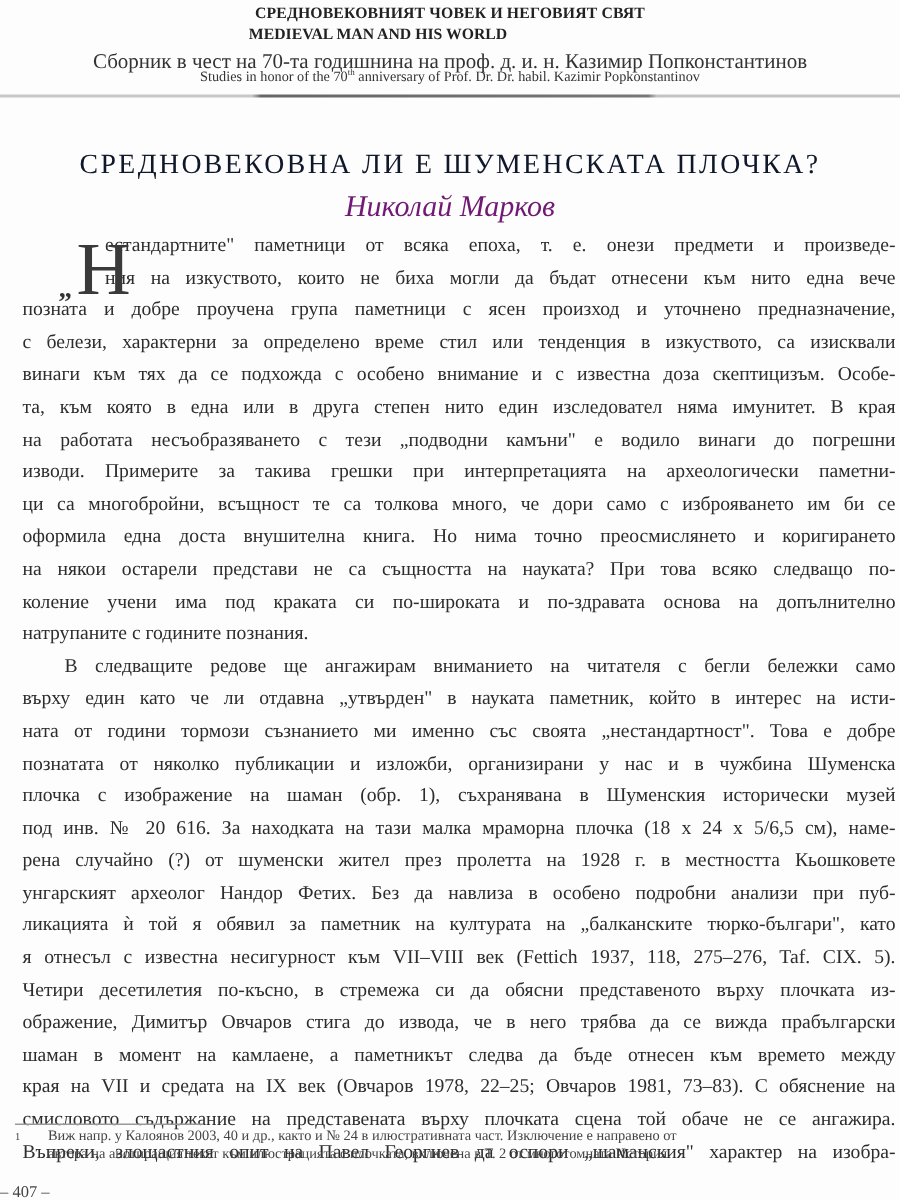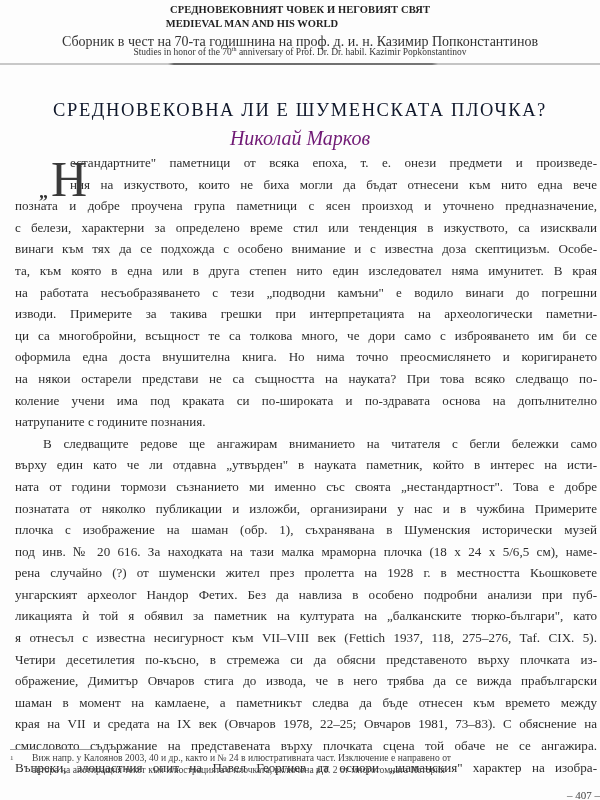--- a/index.html
+++ b/index.html
@@ -78,21 +78,21 @@
     }
     .footnote {
       position: absolute; left: 8px; top: 752px; width: 590px;
       font-family: "Liberation Serif", serif; font-size: 9.6px; line-height: 12px;
       color: #444;
     }
     .fn-mark { position: absolute; left: 2px; top: 0; font-size: 7px; }
     .fn-line { display: block; padding-left: 24px; white-space: nowrap; }
     .page-number {
       position: absolute; top: 789px; left: 0; width: 600px;
-      text-align: right; font-family: "Liberation Serif", serif;
+      text-align: left; font-family: "Liberation Serif", serif;
       font-size: 11px; color: #444;
     }
   </style>
 </head>
 <body>
 
 <div class="page">
 
   <div class="running-head">
     <div class="rh-title-bg">СРЕДНОВЕКОВНИЯТ ЧОВЕК И НЕГОВИЯТ СВЯТ</div>
@@ -124,21 +124,21 @@
       <span class="line">оформила една доста внушителна книга. Но нима точно преосмислянето и коригирането</span>
       <span class="line">на някои остарели представи не са същността на науката? При това всяко следващо по-</span>
       <span class="line">коление учени има под краката си по-широката и по-здравата основа на допълнително</span>
       <span class="line last">натрупаните с годините познания.</span>
     </div>
 
     <div>
       <span class="line indent">В следващите редове ще ангажирам вниманието на читателя с бегли бележки само</span>
       <span class="line">върху един като че ли отдавна „утвърден" в науката паметник, който в интерес на исти-</span>
       <span class="line">ната от години тормози съзнанието ми именно със своята „нестандартност". Това е добре</span>
-      <span class="line">познатата от няколко публикации и изложби, организирани у нас и в чужбина Примерите</span>
+      <span class="line">познатата от няколко публикации и изложби, организирани у нас и в чужбина Шуменска</span>
       <span class="line">плочка с изображение на шаман (обр. 1), съхранявана в Шуменския исторически музей</span>
       <span class="line">под инв. № 20 616. За находката на тази малка мраморна плочка (18 х 24 х 5/6,5 см), наме-</span>
       <span class="line">рена случайно (?) от шуменски жител през пролетта на 1928 г. в местността Кьошковете</span>
       <span class="line">унгарският археолог Нандор Фетих. Без да навлиза в особено подробни анализи при пуб-</span>
       <span class="line">ликацията ѝ той я обявил за паметник на културата на „балканските тюрко-българи", като</span>
       <span class="line">я отнесъл с известна несигурност към VII–VIII век (Fettich 1937, 118, 275–276, Taf. CIX. 5).</span>
       <span class="line">Четири десетилетия по-късно, в стремежа си да обясни представеното върху плочката из-</span>
       <span class="line">ображение, Димитър Овчаров стига до извода, че в него трябва да се вижда прабългарски</span>
       <span class="line">шаман в момент на камлаене, а паметникът следва да бъде отнесен към времето между</span>
       <span class="line">края на VII и средата на IX век (Овчаров 1978, 22–25; Овчаров 1981, 73–83). С обяснение на</span>

